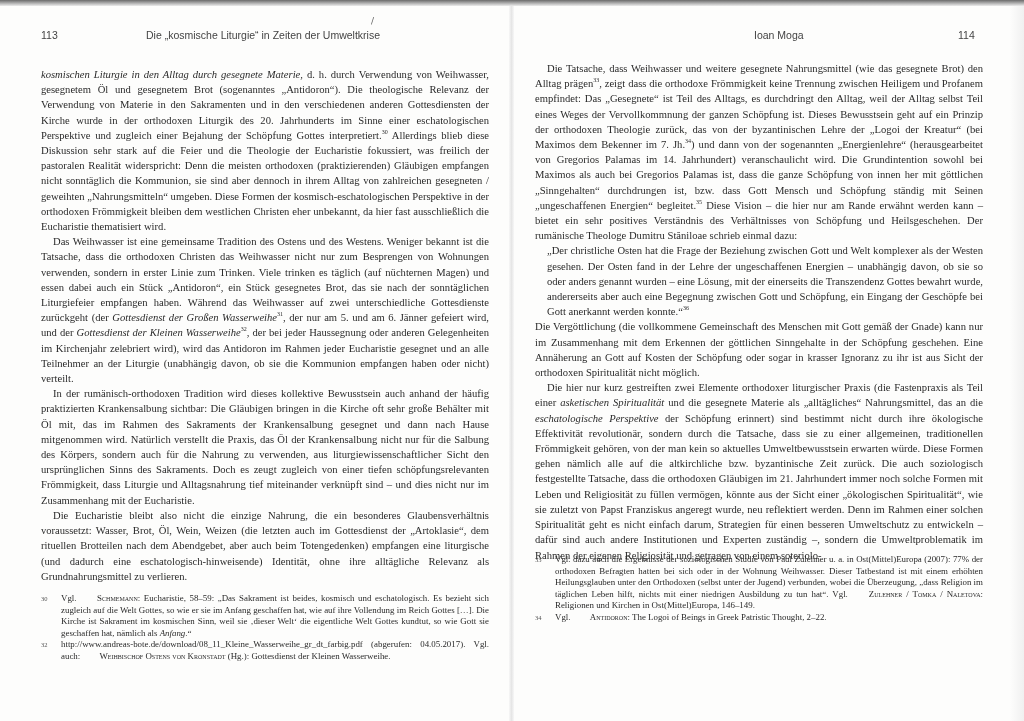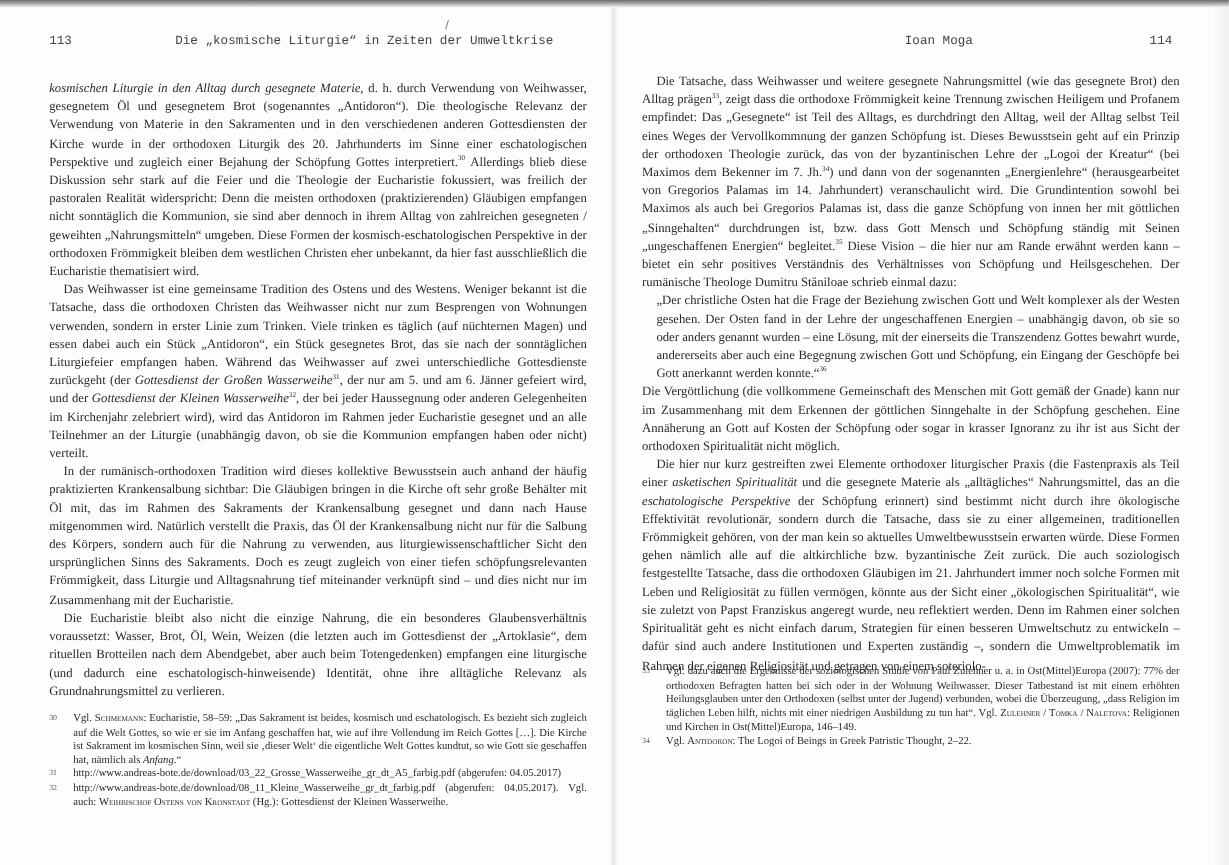--- a/index.html
+++ b/index.html
@@ -21,35 +21,35 @@
   #page-right { left: 514px; width: 510px; }
   .gutter {
     position: absolute; left: 509px; top: 6px; width: 5px; height: 715px;
     background: linear-gradient(90deg, #f7f7f7, #e6e6e6 50%, #f7f7f7);
   }
   .right-shadow { position:absolute; right:0; top:6px; width:14px; height:715px;
     background: linear-gradient(90deg, rgba(255,255,255,0), #f0f0f0); }
 
   .running-head {
     position: absolute; top: 29px;
-    font-family: Liberation Mono, monospace; font-size: 10.5px; color: #444;
+    font-family: Liberation Sans, sans-serif; font-size: 10.5px; color: #444;
   }
   .pno { font-size: 10.5px; }
   .col {
     position: absolute; text-align: justify; hyphens: manual;
     font-size: 10.6px; line-height: 15.2px;
   }
   #left-col { left: 41px; top: 67px; width: 448px; }
   #right-col { left: 535px; top: 61px; width: 448px; }
   .col p { margin: 0; }
   .col p.indent { text-indent: 12px; }
   .col p.quote { margin: 0 0 0 12px; width: 436px; }
   sup { font-size: 6px; vertical-align: super; line-height: 0; }
   i { font-style: italic; }
-  .sc { font-variant: small-caps; }
+  .sc { font-variant: small-caps; margin-left: 17px; }
 
   .footnotes {
     position: absolute; font-size: 8.9px; line-height: 11.6px; text-align: justify;
   }
   #left-notes { left: 41px; top: 593px; width: 448px; }
   #right-notes { left: 535px; top: 554px; width: 448px; font-family: Liberation Serif, serif; }
   .fn { position: relative; padding-left: 20px; margin: 0; }
   .fn .num { position: absolute; left: 0; top: 0; font-size: 6.5px; color: #555; }
   .fn + .fn { margin-top: 0; }
   .slash-mark { position:absolute; left: 371px; top: 16px; font-size: 9px; color:#666; font-family:"DejaVu Sans", sans-serif; }
@@ -73,21 +73,20 @@
 <div class="running-head pno" style="left:958px;">114</div>
 
 <div class="col" id="left-col">
     <p><i>kosmischen Liturgie in den Alltag durch gesegnete Materie</i><span>, d. h. durch Verwendung von Weihwasser, gesegnetem Öl und gesegnetem Brot (sogenanntes „Antidoron“). Die theologische Relevanz der Verwendung von Materie in den Sakramenten und in den verschiedenen anderen Gottesdiensten der Kirche wurde in der orthodoxen Liturgik des 20. Jahrhunderts im Sinne einer eschatologischen Perspektive und zugleich einer Bejahung der Schöpfung Gottes interpretiert.</span><sup>30</sup><span> Allerdings blieb diese Diskussion sehr stark auf die Feier und die Theologie der Eucharistie fokussiert, was freilich der pastoralen Realität widerspricht: Denn die meisten orthodoxen (praktizierenden) Gläubigen empfangen nicht sonntäglich die Kommunion, sie sind aber dennoch in ihrem Alltag von zahlreichen gesegneten / geweihten „Nahrungsmitteln“ umgeben. Diese Formen der kosmisch-eschatologischen Perspektive in der orthodoxen Frömmigkeit bleiben dem westlichen Christen eher unbekannt, da hier fast ausschließlich die Eucharistie thematisiert wird.</span></p>
     <p class="indent"><span>Das Weihwasser ist eine gemeinsame Tradition des Ostens und des Westens. Weniger bekannt ist die Tatsache, dass die orthodoxen Christen das Weihwasser nicht nur zum Besprengen von Wohnungen verwenden, sondern in erster Linie zum Trinken. Viele trinken es täglich (auf nüchternen Magen) und essen dabei auch ein Stück „Antidoron“, ein Stück gesegnetes Brot, das sie nach der sonntäglichen Liturgiefeier empfangen haben. Während das Weihwasser auf zwei unterschiedliche Gottesdienste zurückgeht (der </span><i>Gottesdienst der Großen Wasserweihe</i><sup>31</sup><span>, der nur am 5. und am 6. Jänner gefeiert wird, und der </span><i>Gottesdienst der Kleinen Wasserweihe</i><sup>32</sup><span>, der bei jeder Haussegnung oder anderen Gelegenheiten im Kirchenjahr zelebriert wird), wird das Antidoron im Rahmen jeder Eucharistie gesegnet und an alle Teilnehmer an der Liturgie (unabhängig davon, ob sie die Kommunion empfangen haben oder nicht) verteilt.</span></p>
     <p class="indent"><span>In der rumänisch-orthodoxen Tradition wird dieses kollektive Bewusstsein auch anhand der häufig praktizierten Krankensalbung sichtbar: Die Gläubigen bringen in die Kirche oft sehr große Behälter mit Öl mit, das im Rahmen des Sakraments der Krankensalbung gesegnet und dann nach Hause mitgenommen wird. Natürlich verstellt die Praxis, das Öl der Krankensalbung nicht nur für die Salbung des Körpers, sondern auch für die Nahrung zu verwenden, aus liturgiewissenschaftlicher Sicht den ursprünglichen Sinns des Sakraments. Doch es zeugt zugleich von einer tiefen schöpfungsrelevanten Frömmigkeit, dass Liturgie und Alltagsnahrung tief miteinander verknüpft sind – und dies nicht nur im Zusammenhang mit der Eucharistie.</span></p>
     <p class="indent"><span>Die Eucharistie bleibt also nicht die einzige Nahrung, die ein besonderes Glaubensverhältnis voraussetzt: Wasser, Brot, Öl, Wein, Weizen (die letzten auch im Gottesdienst der „Artoklasie“, dem rituellen Brotteilen nach dem Abendgebet, aber auch beim Totengedenken) empfangen eine liturgische (und dadurch eine eschatologisch-hinweisende) Identität, ohne ihre alltägliche Relevanz als Grundnahrungsmittel zu verlieren.</span></p>
   </div>
 <div class="footnotes" id="left-notes">
     <p class="fn"><span class="num">30</span><span>Vgl. </span><span class="sc">Schmemann</span><span>: Eucharistie, 58–59: „Das Sakrament ist beides, kosmisch und eschatologisch. Es bezieht sich zugleich auf die Welt Gottes, so wie er sie im Anfang geschaffen hat, wie auf ihre Vollendung im Reich Gottes […]. Die Kirche ist Sakrament im kosmischen Sinn, weil sie ‚dieser Welt‘ die eigentliche Welt Gottes kundtut, so wie Gott sie geschaffen hat, nämlich als </span><i>Anfang</i><span>.“</span></p>
-    <p class="fn"><span class="num">31</span><span>http://www.andreas-bote.de/download/03_22_Grosse_Wasserweihe_gr_dt_A5_farbig.pdf (abgerufen: 04.05.2017)</span></p>
     <p class="fn"><span class="num">32</span><span>http://www.andreas-bote.de/download/08_11_Kleine_Wasserweihe_gr_dt_farbig.pdf (abgerufen: 04.05.2017). Vgl. auch: </span><span class="sc">Weihbischof Ostens von Kronstadt</span><span> (Hg.): Gottesdienst der Kleinen Wasserweihe.</span></p>
   </div>
 
 <div class="col" id="right-col">
     <p class="indent"><span>Die Tatsache, dass Weihwasser und weitere gesegnete Nahrungsmittel (wie das gesegnete Brot) den Alltag prägen</span><sup>33</sup><span>, zeigt dass die orthodoxe Frömmigkeit keine Trennung zwischen Heiligem und Profanem empfindet: Das „Gesegnete“ ist Teil des Alltags, es durchdringt den Alltag, weil der Alltag selbst Teil eines Weges der Vervollkommnung der ganzen Schöpfung ist. Dieses Bewusstsein geht auf ein Prinzip der orthodoxen Theologie zurück, das von der byzantinischen Lehre der „Logoi der Kreatur“ (bei Maximos dem Bekenner im 7. Jh.</span><sup>34</sup><span>) und dann von der sogenannten „Energienlehre“ (herausgearbeitet von Gregorios Palamas im 14. Jahrhundert) veranschaulicht wird. Die Grundintention sowohl bei Maximos als auch bei Gregorios Palamas ist, dass die ganze Schöpfung von innen her mit göttlichen „Sinngehalten“ durchdrungen ist, bzw. dass Gott Mensch und Schöpfung ständig mit Seinen „ungeschaffenen Energien“ begleitet.</span><sup>35</sup><span> Diese Vision – die hier nur am Rande erwähnt werden kann – bietet ein sehr positives Verständnis des Verhältnisses von Schöpfung und Heilsgeschehen. Der rumänische Theologe Dumitru Stăniloae schrieb einmal dazu:</span></p>
     <p class="quote"><span>„Der christliche Osten hat die Frage der Beziehung zwischen Gott und Welt komplexer als der Westen gesehen. Der Osten fand in der Lehre der ungeschaffenen Energien – unabhängig davon, ob sie so oder anders genannt wurden – eine Lösung, mit der einerseits die Transzendenz Gottes bewahrt wurde, andererseits aber auch eine Begegnung zwischen Gott und Schöpfung, ein Eingang der Geschöpfe bei Gott anerkannt werden konnte.“</span><sup>36</sup></p>
     <p><span>Die Vergöttlichung (die vollkommene Gemeinschaft des Menschen mit Gott gemäß der Gnade) kann nur im Zusammenhang mit dem Erkennen der göttlichen Sinngehalte in der Schöpfung geschehen. Eine Annäherung an Gott auf Kosten der Schöpfung oder sogar in krasser Ignoranz zu ihr ist aus Sicht der orthodoxen Spiritualität nicht möglich.</span></p>
     <p class="indent"><span>Die hier nur kurz gestreiften zwei Elemente orthodoxer liturgischer Praxis (die Fastenpraxis als Teil einer </span><i>asketischen Spiritualität</i><span> und die gesegnete Materie als „alltägliches“ Nahrungsmittel, das an die </span><i>eschatologische Perspektive</i><span> der Schöpfung erinnert) sind bestimmt nicht durch ihre ökologische Effektivität revolutionär, sondern durch die Tatsache, dass sie zu einer allgemeinen, traditionellen Frömmigkeit gehören, von der man kein so aktuelles Umweltbewusstsein erwarten würde. Diese Formen gehen nämlich alle auf die altkirchliche bzw. byzantinische Zeit zurück. Die auch soziologisch festgestellte Tatsache, dass die orthodoxen Gläubigen im 21. Jahrhundert immer noch solche Formen mit Leben und Religiosität zu füllen vermögen, könnte aus der Sicht einer „ökologischen Spiritualität“, wie sie zuletzt von Papst Franziskus angeregt wurde, neu reflektiert werden. Denn im Rahmen einer solchen Spiritualität geht es nicht einfach darum, Strategien für einen besseren Umweltschutz zu entwickeln – dafür sind auch andere Institutionen und Experten zuständig –, sondern die Umweltproblematik im Rahmen der eigenen Religiosität und getragen von einem soteriolo-</span></p>
   </div>
 <div class="footnotes" id="right-notes">

